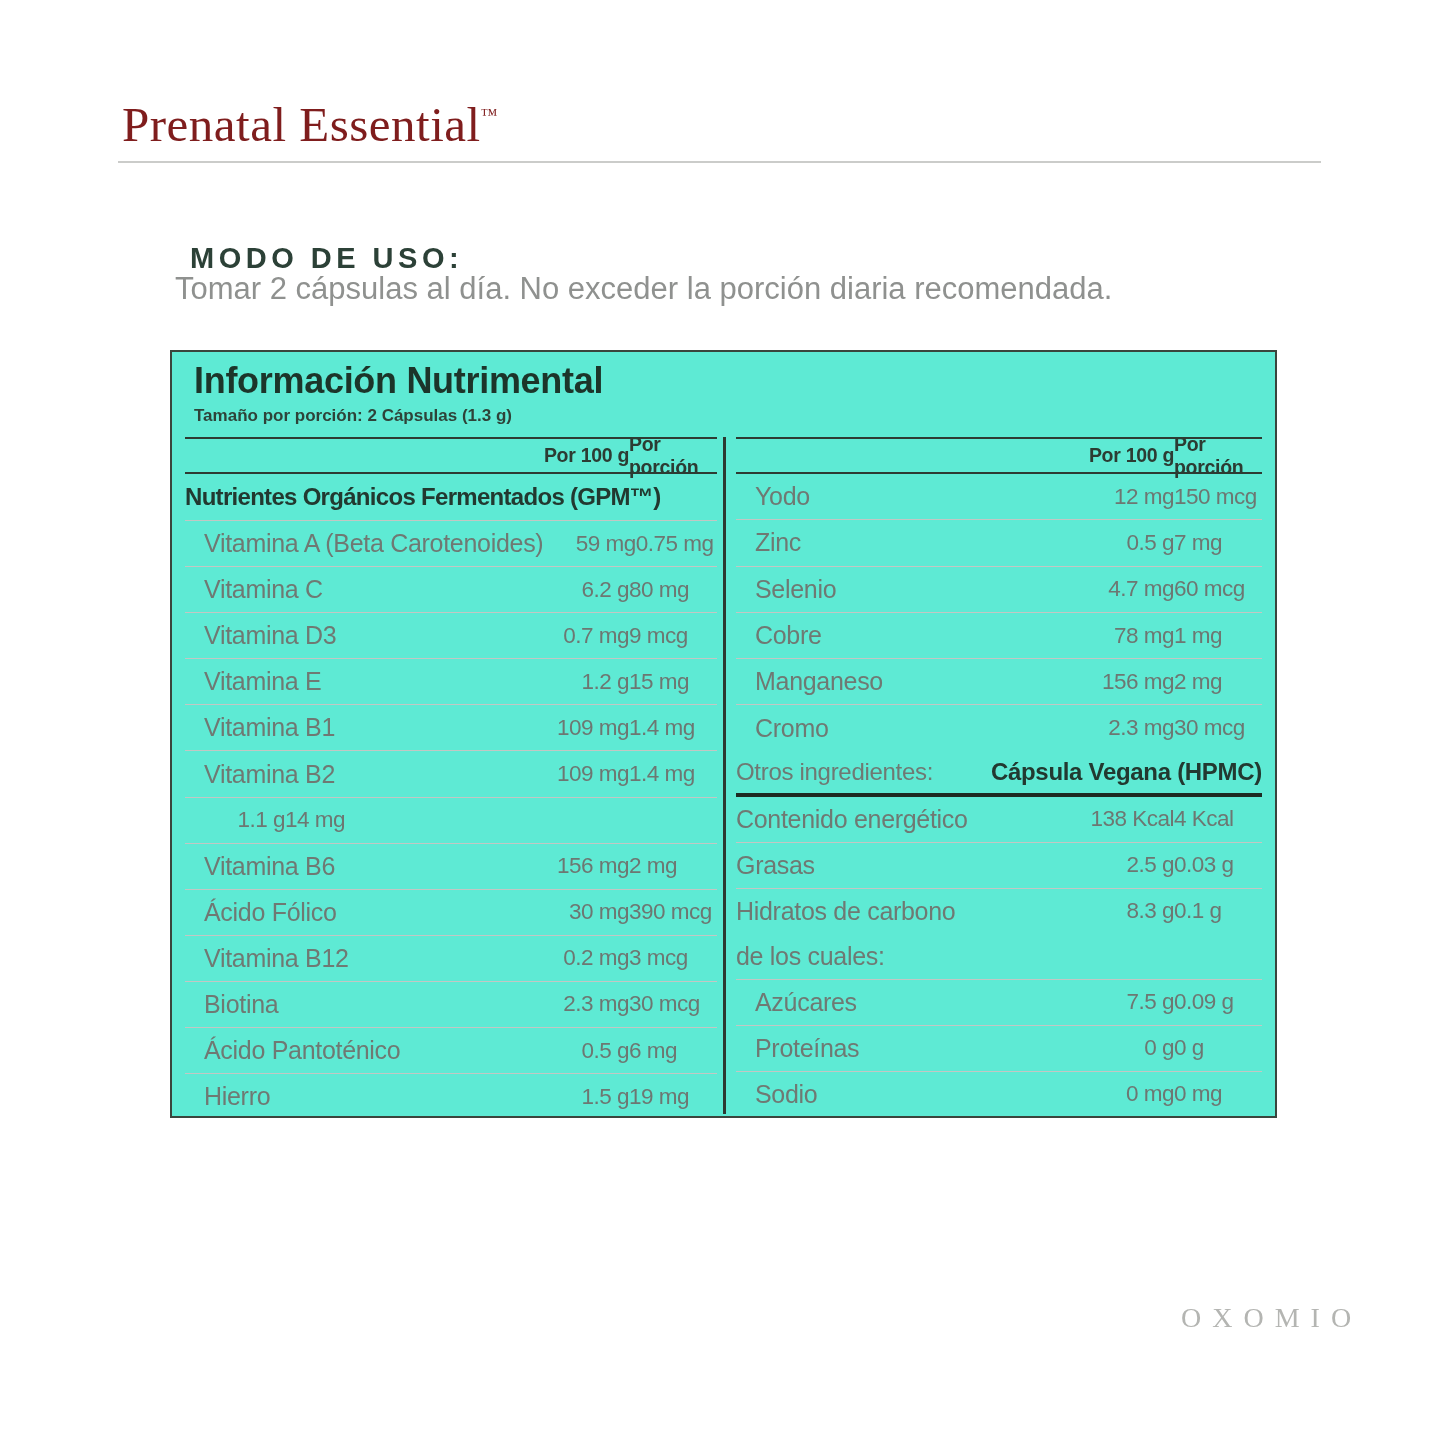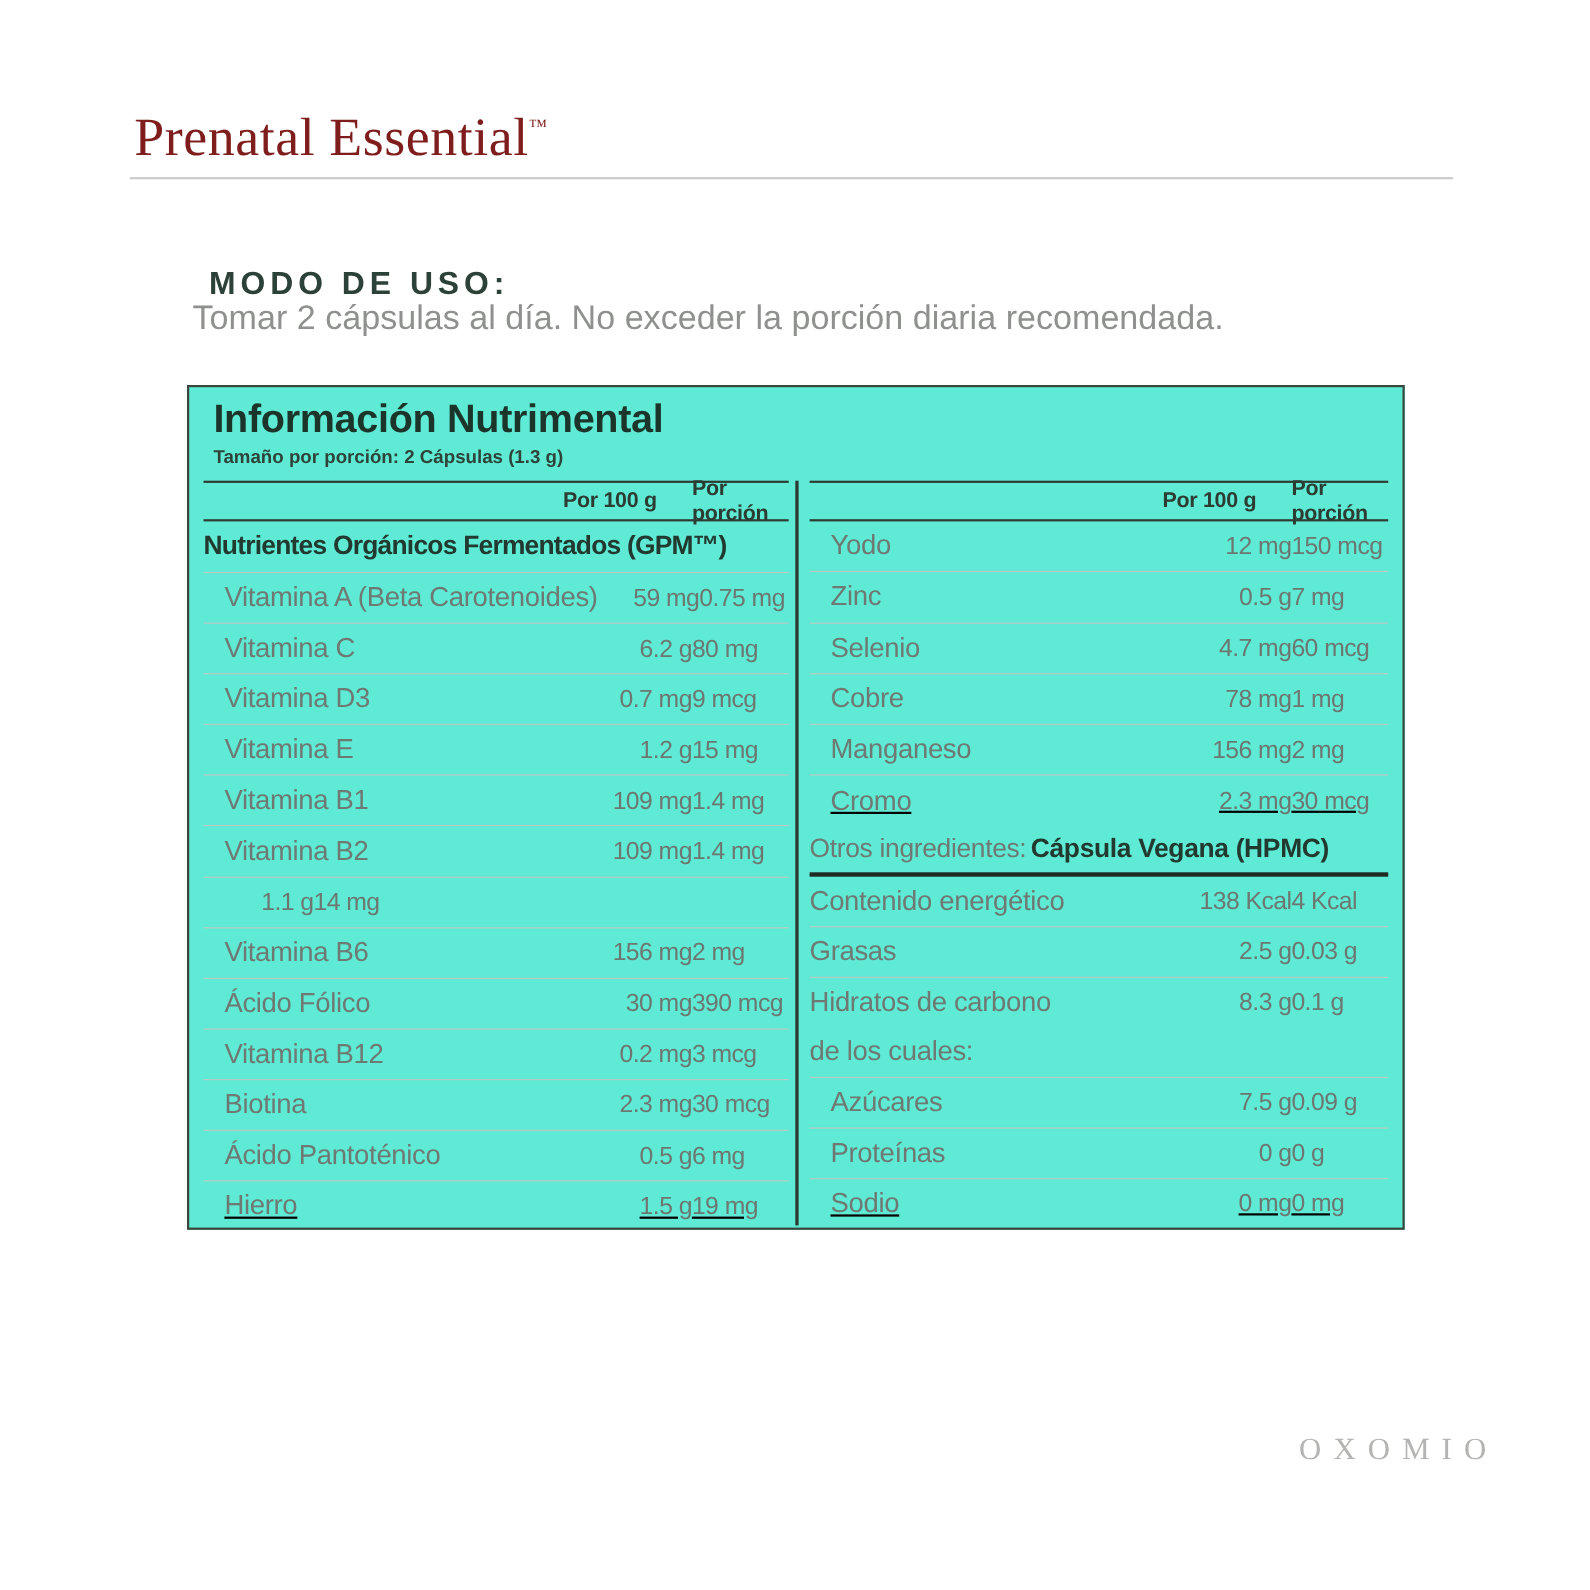--- a/index.html
+++ b/index.html
@@ -45,54 +45,55 @@
   }
   .col{position:absolute;top:85px;}
   .col-left{left:13px;width:532px;}
   .col-right{left:564px;width:526px;}
   .vdivider{
     position:absolute;left:551px;top:85px;width:2.5px;height:677px;
     background:#2c3931;
   }
   .thead{
     display:flex;align-items:center;height:33px;
-    border-top:2.5px solid #2e3b33;border-bottom:2px solid #2e3b33;gap:32px;
+    border-top:2.5px solid #2e3b33;border-bottom:2px solid #2e3b33;
   }
   .thead .lbl{flex:1;}
   .thead .v1,.thead .v2{
     font-size:19.5px;font-weight:600;color:#2c3c33;letter-spacing:-0.3px;
   }
   .v1{width:100px;text-align:right;}
   .v2{width:88px;text-align:left;}
   .section-row{
     display:flex;align-items:center;height:46px;
     font-size:24px;font-weight:600;color:#223930;letter-spacing:-0.7px;
     border-bottom:1px solid #c3c7c3;
   }
   .row{
     display:flex;align-items:center;
     border-bottom:1px solid #c3c7c3;
   }
   .col-left .rows .row{height:45.1px;}
   .rows-minerals .row{height:45.3px;}
   .rows-macros .row{height:45px;}
-  .rows .row:last-child{border-bottom:none;text-decoration:underline;}
+  .rows .row:last-child{border-bottom:none;}
   .row .lbl{
     flex:1;font-size:25px;font-weight:400;color:#6f7973;letter-spacing:-0.3px;
     white-space:nowrap;
   }
   .row.indent .lbl{padding-left:19px;}
   .row.nosep{border-bottom:none;}
   .row .v1,.row .v2{
     font-size:22.5px;color:#6d7772;letter-spacing:-0.5px;white-space:nowrap;
   }
   .other-row{
     display:flex;align-items:center;height:42px;
     border-bottom:4px solid #1d2b22;
     white-space:nowrap;
+    justify-content:space-between;
   }
   .other-row .other-label{font-size:24px;color:#6f7973;letter-spacing:-0.3px;}
   .other-row .other-value{font-size:24px;font-weight:600;color:#223930;letter-spacing:-0.3px;margin-left:4px;}
   
   .brand-logo{
     position:absolute;left:1181px;top:1302px;
     font-family:"Liberation Serif", serif;
     font-size:28px;color:#b4b5b2;letter-spacing:11px;
   }
 </style>

